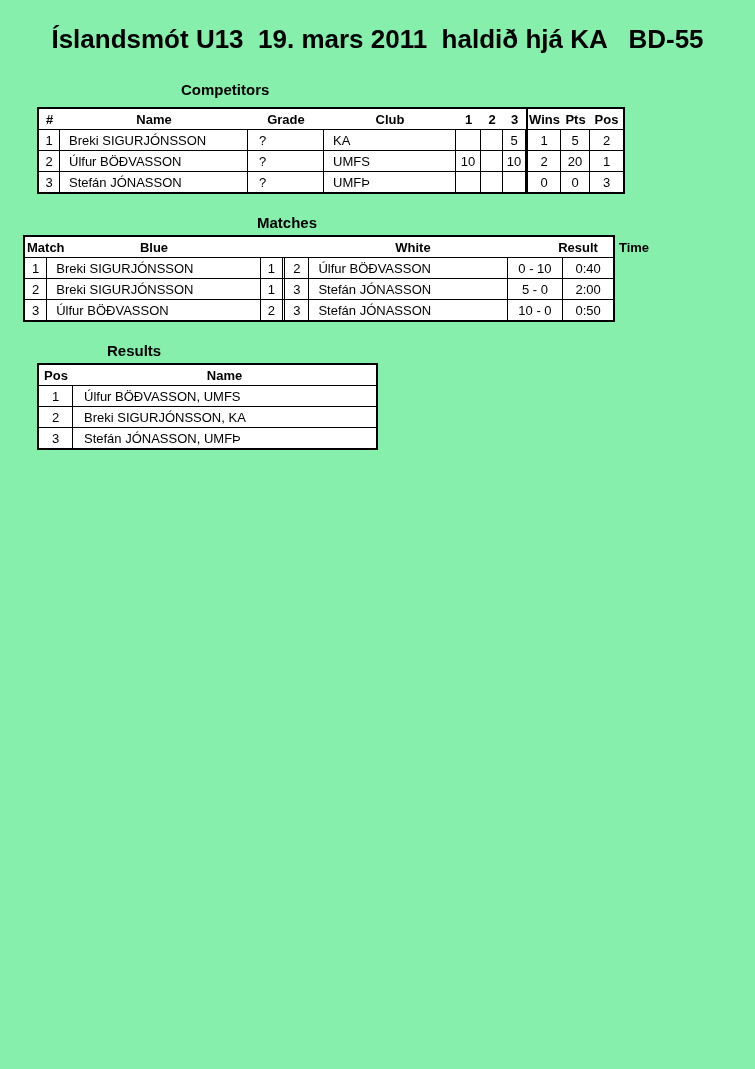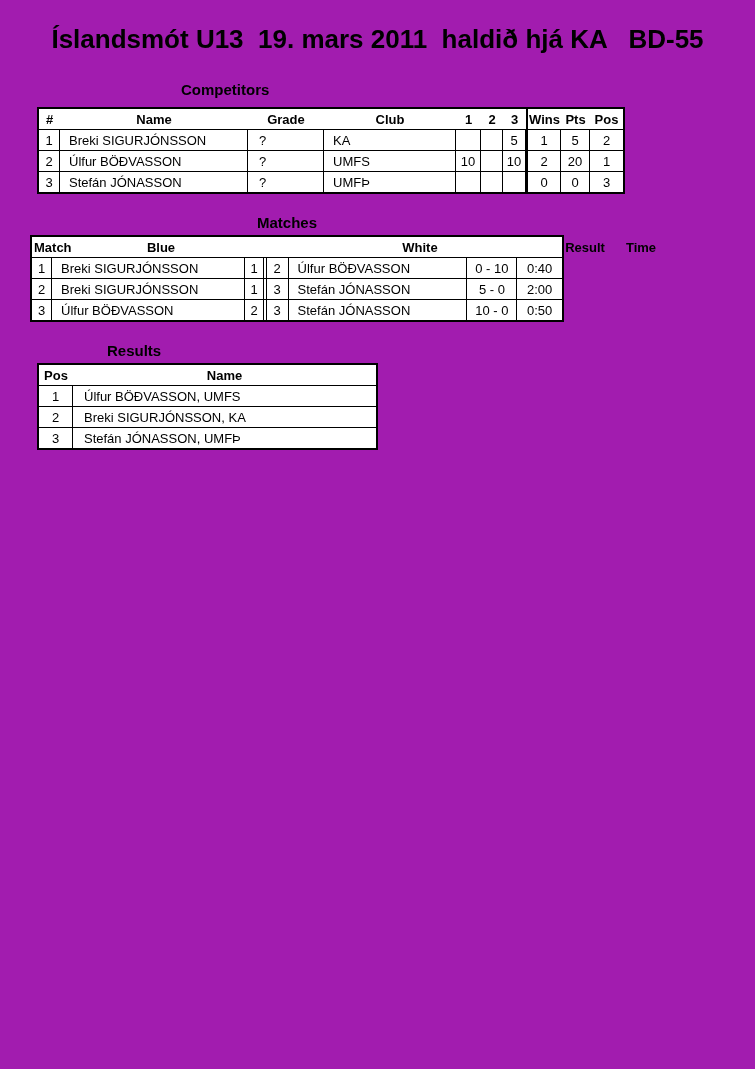--- a/index.html
+++ b/index.html
@@ -1,20 +1,20 @@
 <!DOCTYPE html>
 <html><head>
 <meta charset="utf-8">
 <style>
   html, body { margin: 0; padding: 0; background: #ffffff; }
   .page {
     position: relative;
     width: 755px;
     height: 1069px;
-    background: #a21caf;
+    background: #86efac;
     color: #000000;
     font-family: "Liberation Sans", sans-serif;
     overflow: hidden;
   }
   .doc-title {
     position: absolute;
     top: 24px;
     left: 0;
     width: 755px;
     text-align: center;
@@ -34,21 +34,21 @@
   .h-results     { top: 342px; left: 107px; }
 
   .tbl {
     position: absolute;
     border: 2px solid #000000;
     background: #ffffff;
     box-sizing: border-box;
     font-size: 13px;
   }
   .t-competitors { left: 37px; top: 107px; width: 588px; }
-  .t-matches     { left: 30px; top: 235px; width: 534px; }
+  .t-matches     { left: 23px; top: 235px; width: 592px; }
   .t-results     { left: 37px; top: 363px; width: 341px; }
 
   .trow {
     display: flex;
     align-items: stretch;
     height: 20px;
   }
   .trow + .trow { border-top: 1px solid #000000; }
   .hrow { font-weight: bold; }
 

